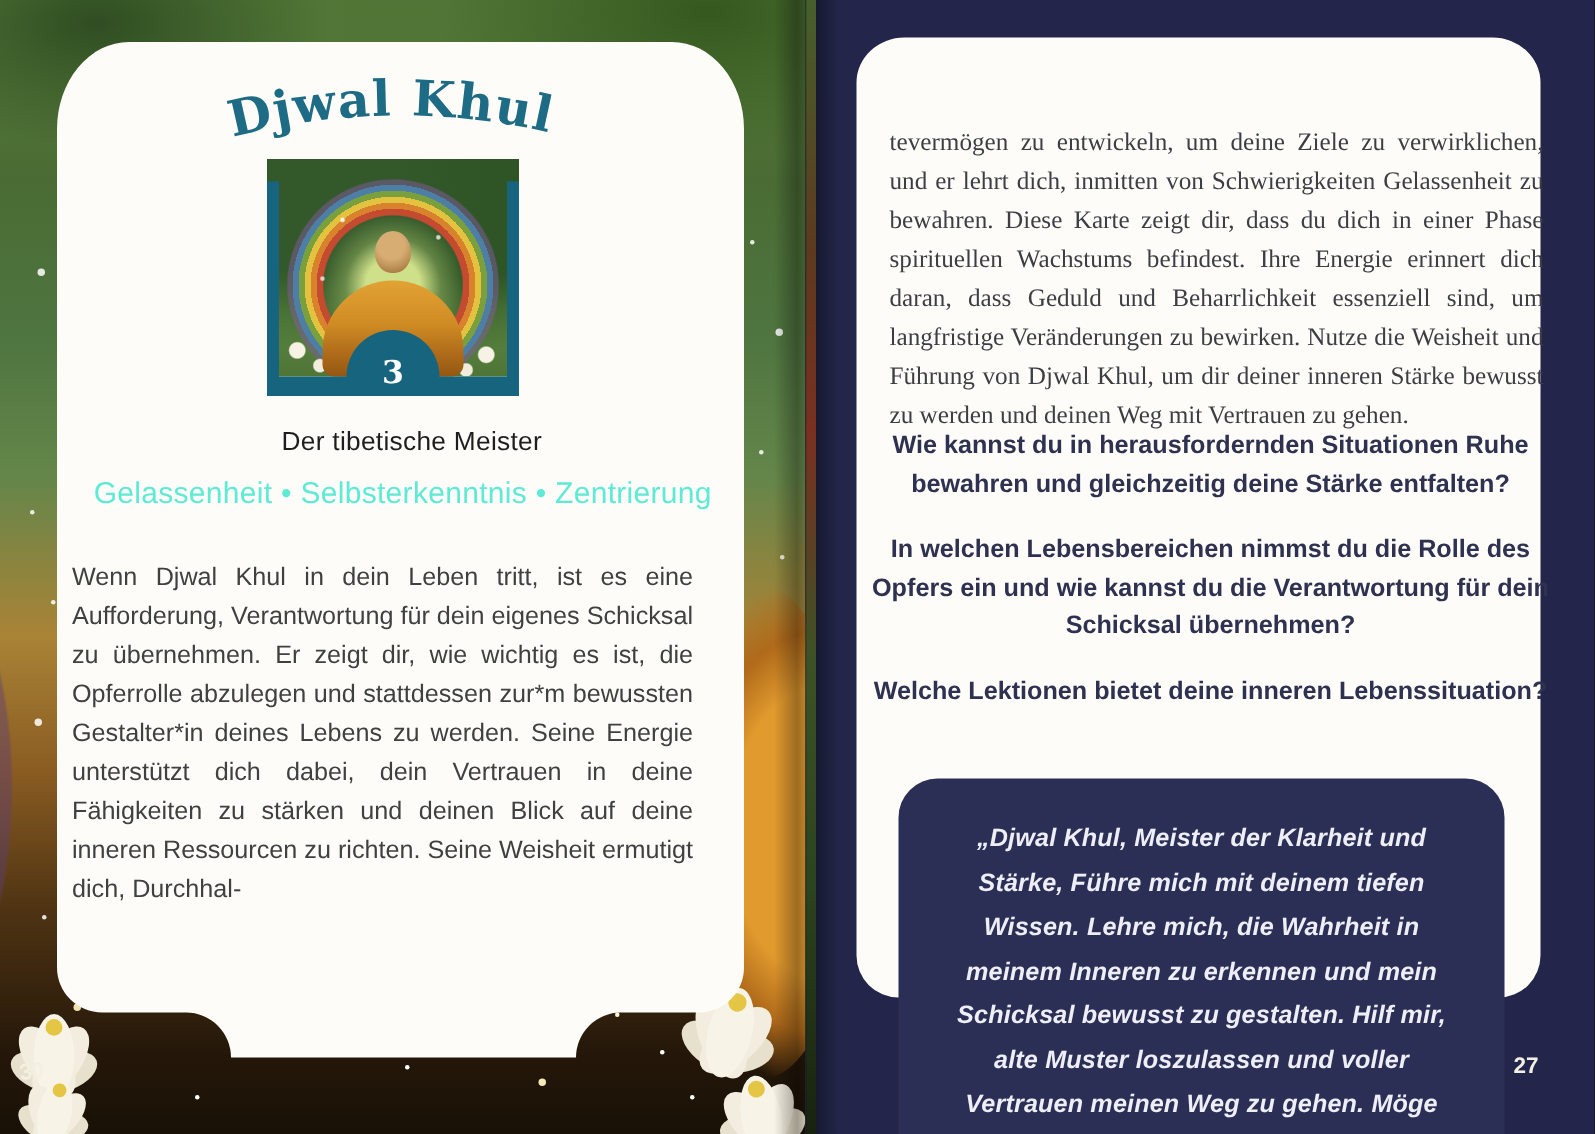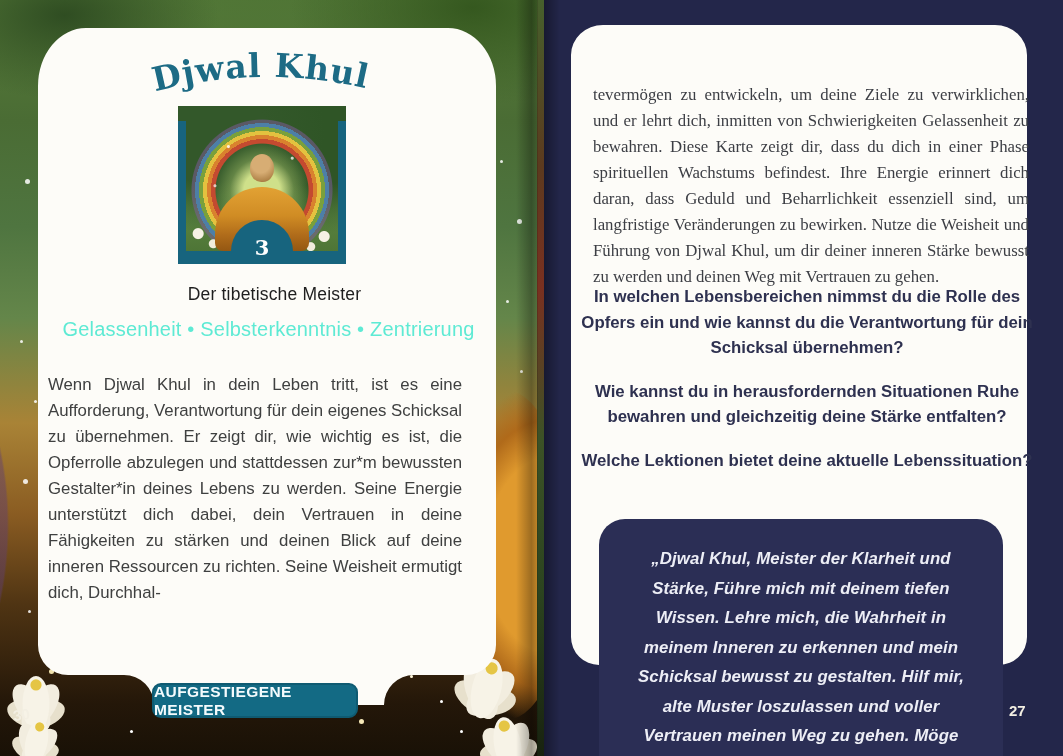--- a/index.html
+++ b/index.html
@@ -174,42 +174,41 @@
         </div>
       </div>
 
       <div class="subtitle">Der tibetische Meister</div>
       <div class="keywords">Gelassenheit • Selbsterkenntnis • Zentrierung</div>
 
       <div class="body-copy">
         <p>Wenn Djwal Khul in dein Leben tritt, ist es eine Aufforderung, Verantwortung für dein eigenes Schicksal zu übernehmen. Er zeigt dir, wie wichtig es ist, die Opferrolle abzulegen und stattdessen zur*m bewussten Gestalter*in deines Lebens zu werden. Seine Energie unterstützt dich dabei, dein Vertrauen in deine Fähigkeiten zu stärken und deinen Blick auf deine inneren Ressourcen zu richten. Seine Weisheit ermutigt dich, Durchhal-</p>
       </div>
 
-      <div class="cat-button">AUFGESTIEGENE MEISTER</div>
       <div class="pagenum pagenum-30">30</div>
     </div>
   </div>
 
   <div class="page page-right">
     <div class="edge-strip"></div>
     <div class="edge-shadow"></div>
 
     <svg class="plaque" viewBox="0 0 526 756" preserveAspectRatio="none">
       <path fill="#fdfcf8" d="M 34 55 A 32 30 0 0 1 66 25 L 458 25 A 32 30 0 0 1 490 55
         L 490 637 A 28 28 0 0 1 462 665 L 458 665 L 458 700 L 68 700 L 68 665 L 62 665
         A 28 28 0 0 1 34 637 Z"></path>
     </svg>
 
     <div class="content">
       <div class="para-right">tevermögen zu entwickeln, um deine Ziele zu verwirklichen, und er lehrt dich, inmitten von Schwierigkeiten Gelassenheit zu bewahren. Diese Karte zeigt dir, dass du dich in einer Phase spirituellen Wachstums befindest. Ihre Energie erinnert dich daran, dass Geduld und Beharrlichkeit essenziell sind, um langfristige Veränderungen zu bewirken. Nutze die Weisheit und Führung von Djwal Khul, um dir deiner inneren Stärke bewusst zu werden und deinen Weg mit Vertrauen zu gehen.</div>
 
       <div class="questions">
+        <p>Wie kannst du in herausfordernden Situationen Ruhe bewahren und gleichzeitig deine Stärke entfalten?</p>
         <p>In welchen Lebensbereichen nimmst du die Rolle des Opfers ein und wie kannst du die Verantwortung für dein Schicksal übernehmen?</p>
-        <p>Wie kannst du in herausfordernden Situationen Ruhe bewahren und gleichzeitig deine Stärke entfalten?</p>
-        <p>Welche Lektionen bietet deine aktuelle Lebenssituation?</p>
+        <p>Welche Lektionen bietet deine inneren Lebenssituation?</p>
       </div>
 
       <div class="quote-box">
         <div class="quote-text">„Djwal Khul, Meister der Klarheit und Stärke, Führe mich mit deinem tiefen Wissen. Lehre mich, die Wahrheit in meinem Inneren zu erkennen und mein Schicksal bewusst zu gestalten. Hilf mir, alte Muster loszulassen und voller Vertrauen meinen Weg zu gehen. Möge deine Weisheit mich stärken, meine Herausforderungen als Chancen zu begreifen.“</div>
       </div>
 
       <div class="pagenum pagenum-31">27</div>
     </div>
   </div>
 

